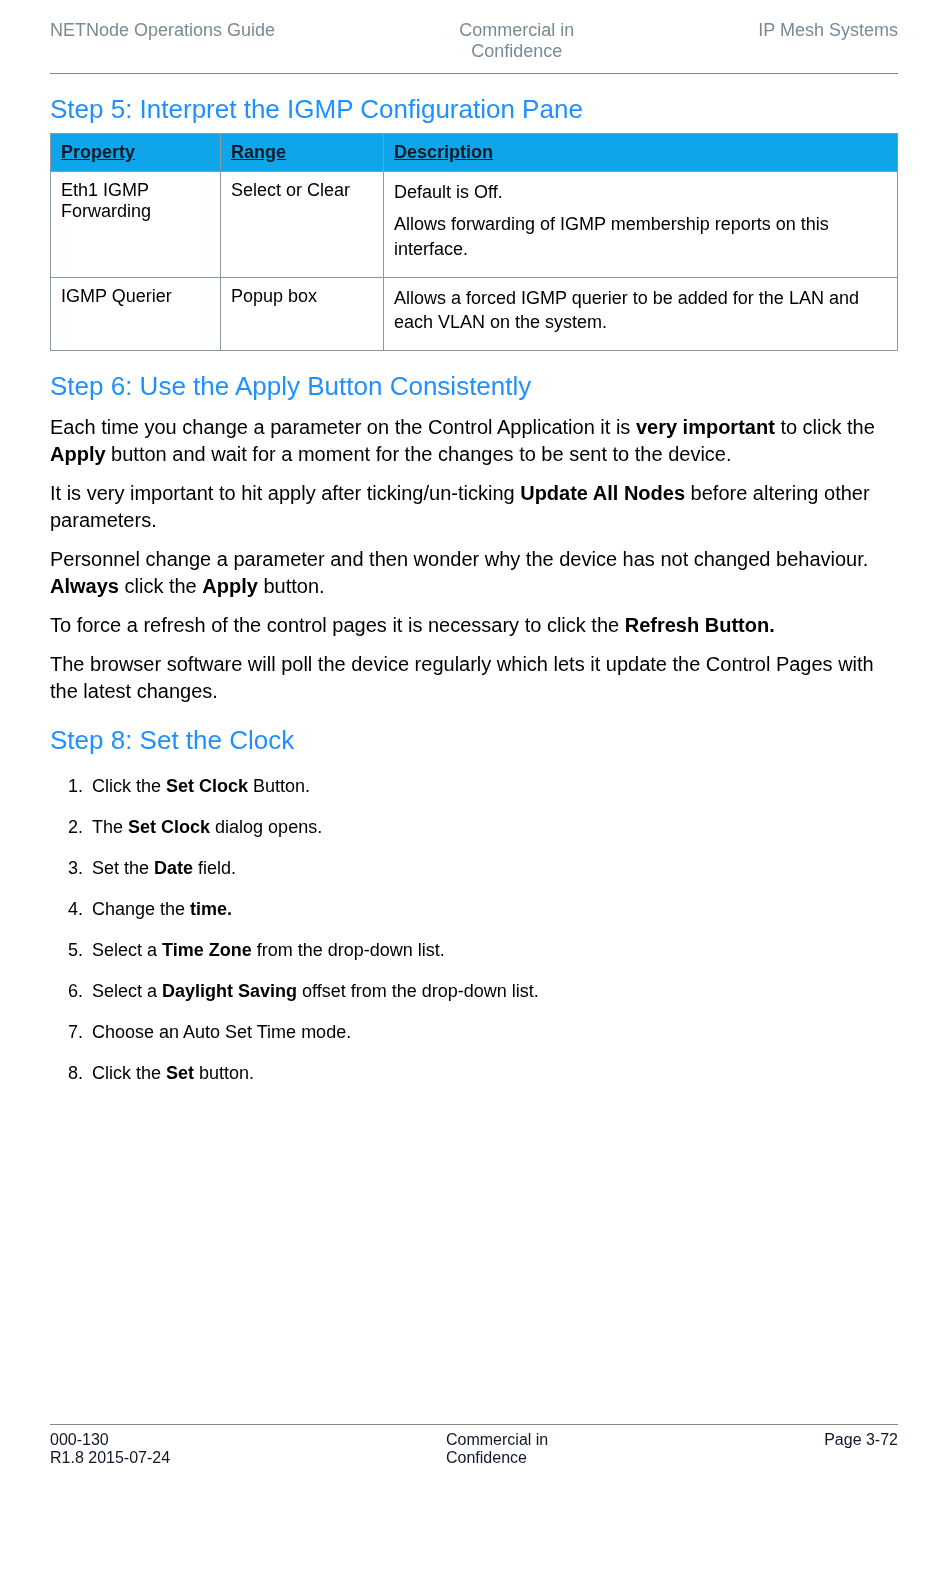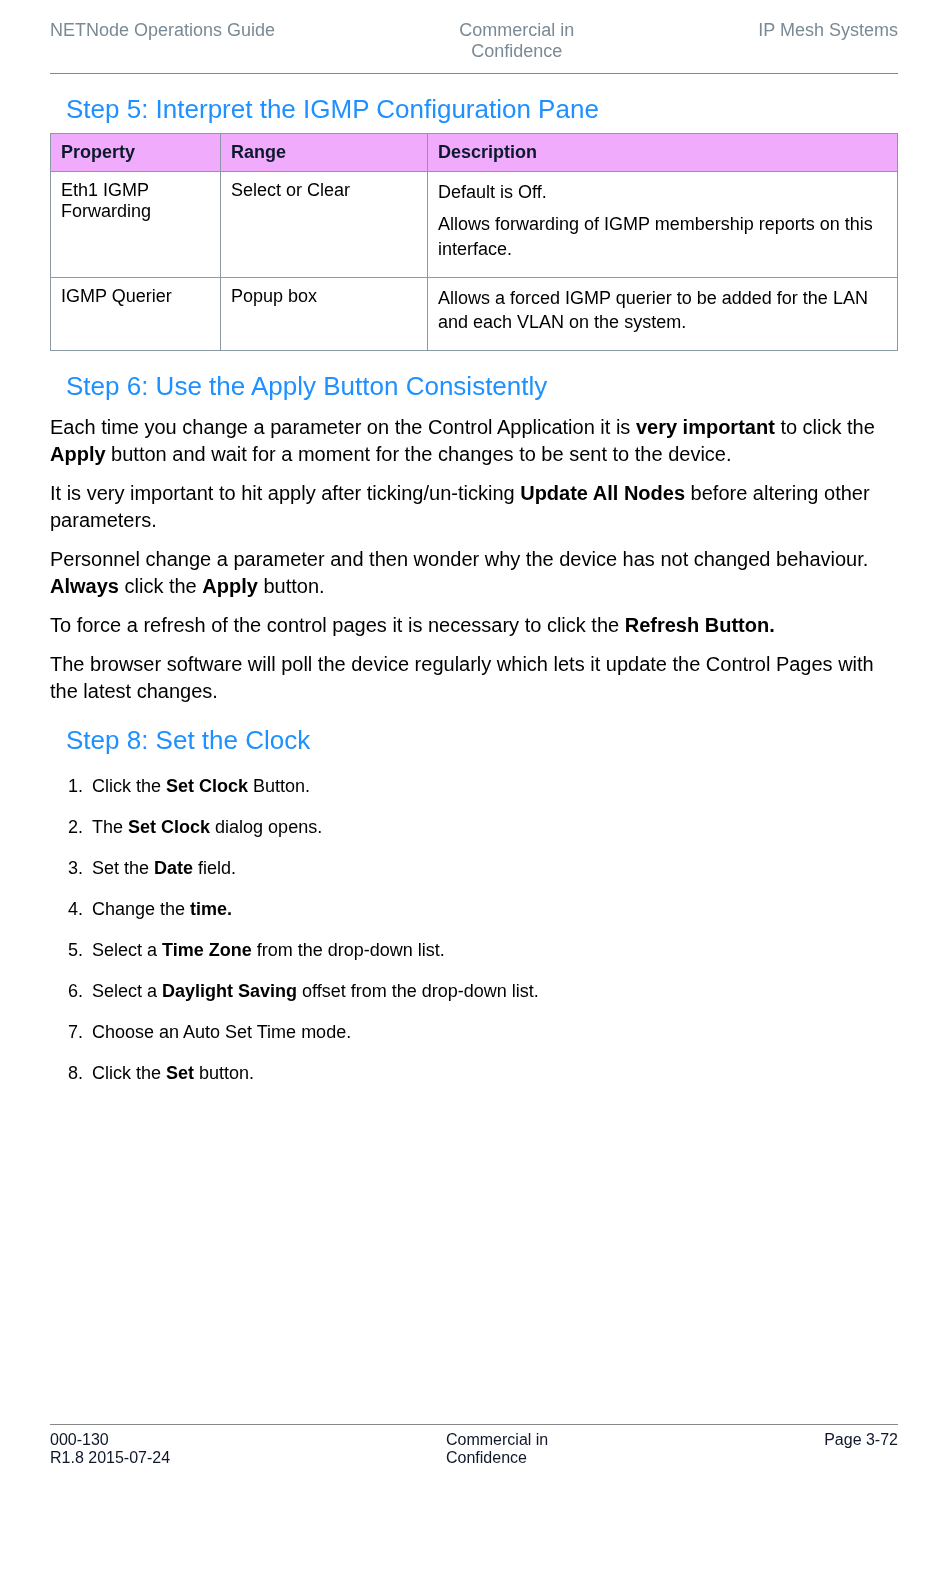--- a/index.html
+++ b/index.html
@@ -26,41 +26,42 @@
   .footer {
     display: flex;
     justify-content: space-between;
     color: #0f172a;
     font-size: 16px;
   }
   h2.step {
     color: #1e90ff;
     font-weight: 400;
     font-size: 26px;
-    margin: 20px 0 8px 16px;
+    margin: 20px 0 8px 0;
   }
   table.props {
     width: 100%;
     border-collapse: collapse;
     margin-bottom: 12px;
   }
   table.props th, table.props td {
     border: 1px solid #8a9aa4;
     padding: 8px 10px;
     text-align: left;
     vertical-align: top;
     font-size: 18px;
   }
   table.props th {
-    background: #f0abfc;
+    background: #0ea5e9;
     color: #0a1a2a;
     font-weight: 700;
+    text-decoration: underline;
   }
   td.col1 { width: 170px; }
-  td.col2 { width: 207px; }
+  td.col2 { width: 163px; }
   p.body {
     font-size: 20px;
     margin: 12px 0;
     line-height: 1.35;
   }
   strong { font-weight: 700; }
   ol {
     font-size: 18px;
     padding-left: 38px;
     margin: 6px 0;

